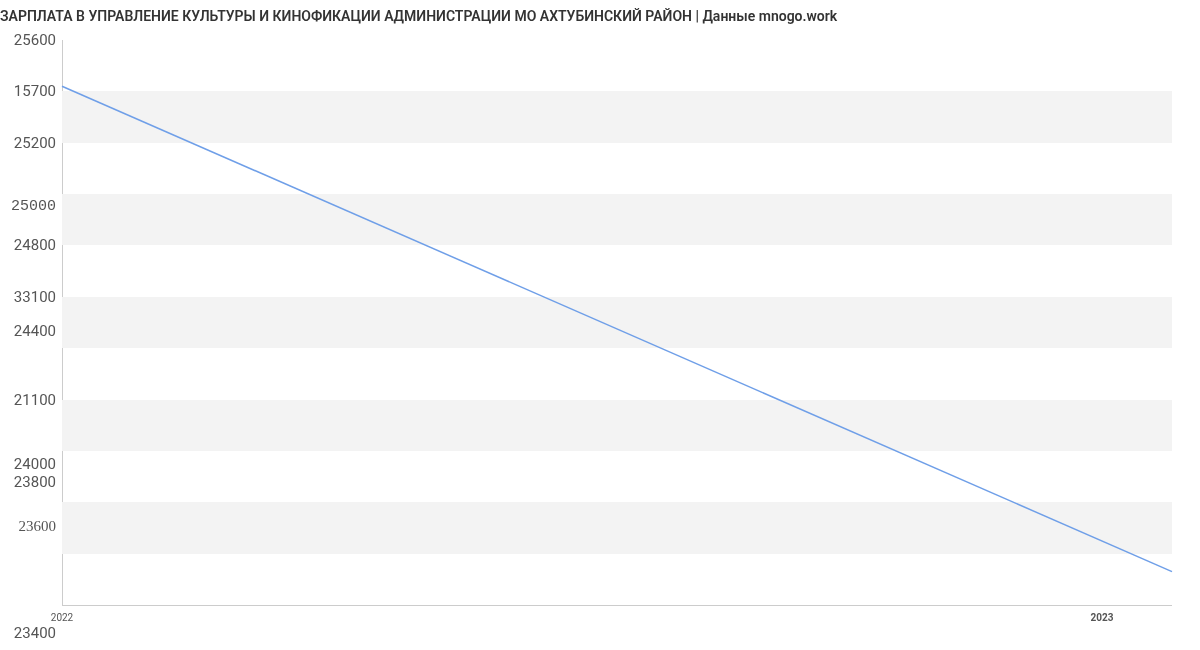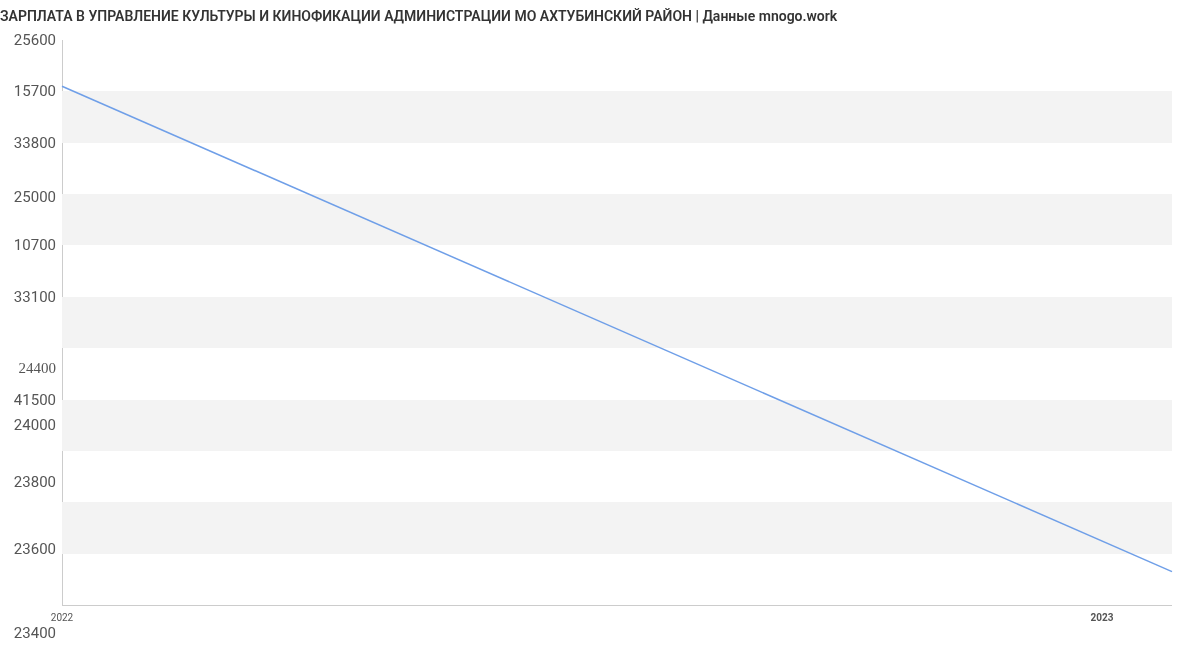--- a/index.html
+++ b/index.html
@@ -98,29 +98,29 @@
         <div class="grid-band" style="top: 154.091px; height: 51.3636px;"></div>
         <div class="grid-band" style="top: 51.3636px; height: 51.3636px;"></div>
       </div>
     <svg class="line-svg">
       <polyline id="data-polyline" class="data-line" points="0,46.22727272727275 1110,531.6136363636364"></polyline>
     </svg>
   </div>
 
   <div id="y-labels">
       <div class="y-tick-label" style="top: 633px;">23400</div>
-      <div class="y-tick-label" style="top: 549px;">23600</div>
+      <div class="y-tick-label" style="top: 526px; font-family: Liberation Serif, serif;">23600</div>
       <div class="y-tick-label" style="top: 482px;">23800</div>
-      <div class="y-tick-label" style="top: 425px;">24000</div>
-      <div class="y-tick-label" style="top: 399.545px;">41500</div>
-      <div class="y-tick-label" style="top: 368px; font-family: Liberation Serif, serif;">24400</div>
+      <div class="y-tick-label" style="top: 464px;">24000</div>
+      <div class="y-tick-label" style="top: 399.545px;">21100</div>
+      <div class="y-tick-label" style="top: 331px;">24400</div>
       <div class="y-tick-label" style="top: 296.818px;">33100</div>
-      <div class="y-tick-label" style="top: 245.455px;">10700</div>
-      <div class="y-tick-label" style="top: 197px;">25000</div>
-      <div class="y-tick-label" style="top: 142.727px;">33800</div>
+      <div class="y-tick-label" style="top: 245.455px;">24800</div>
+      <div class="y-tick-label" style="top: 206px; font-family: Liberation Mono, monospace;">25000</div>
+      <div class="y-tick-label" style="top: 142.727px;">25200</div>
       <div class="y-tick-label" style="top: 91.3636px;">15700</div>
       <div class="y-tick-label" style="top: 40px;">25600</div>
     </div>
   <div id="x-labels">
       <div class="x-tick-label" style="left: 62px;">2022</div>
       <div class="x-tick-label" style="left: 1102px; font-weight: bold;">2023</div>
     </div>
 </div>
 
 </body></html>

